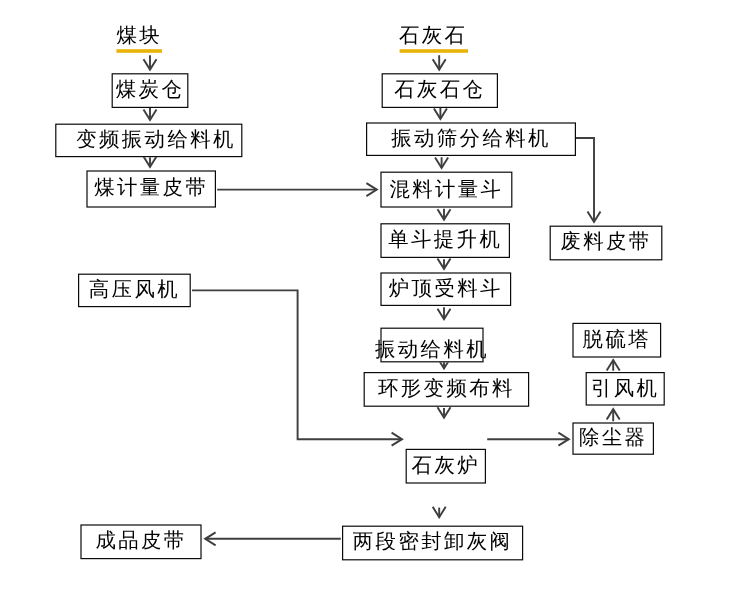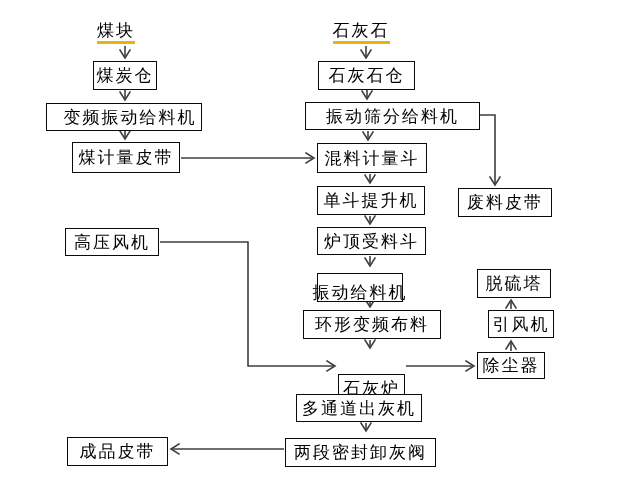--- a/index.html
+++ b/index.html
@@ -110,23 +110,20 @@
   </div>
   <div class="node box" style="left:477px;top:269px;width:74px;height:29px;">
     <span>脱硫塔</span>
   </div>
   <div class="node box" style="left:488px;top:310px;width:66px;height:28px;justify-content:center;">
     <span>引风机</span>
   </div>
   <div class="node box" style="left:477px;top:352px;width:68px;height:27px;">
     <span>除尘器</span>
   </div>
-  <div class="node box" style="left:296px;top:394px;width:126px;height:28px;">
-    <span>多通道出灰机</span>
-  </div>
   <div class="node box" style="left:285px;top:438px;width:151px;height:29px;">
     <span>两段密封卸灰阀</span>
   </div>
   <div class="node box" style="left:67px;top:437px;width:101px;height:29px;">
     <span>成品皮带</span>
   </div>
 
 </div>
 
 </body></html>

